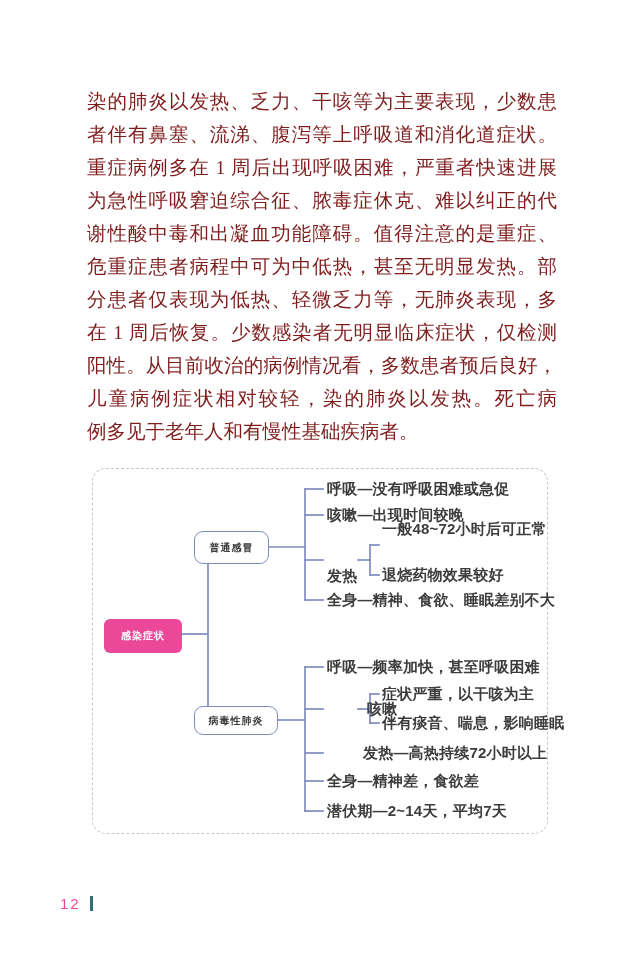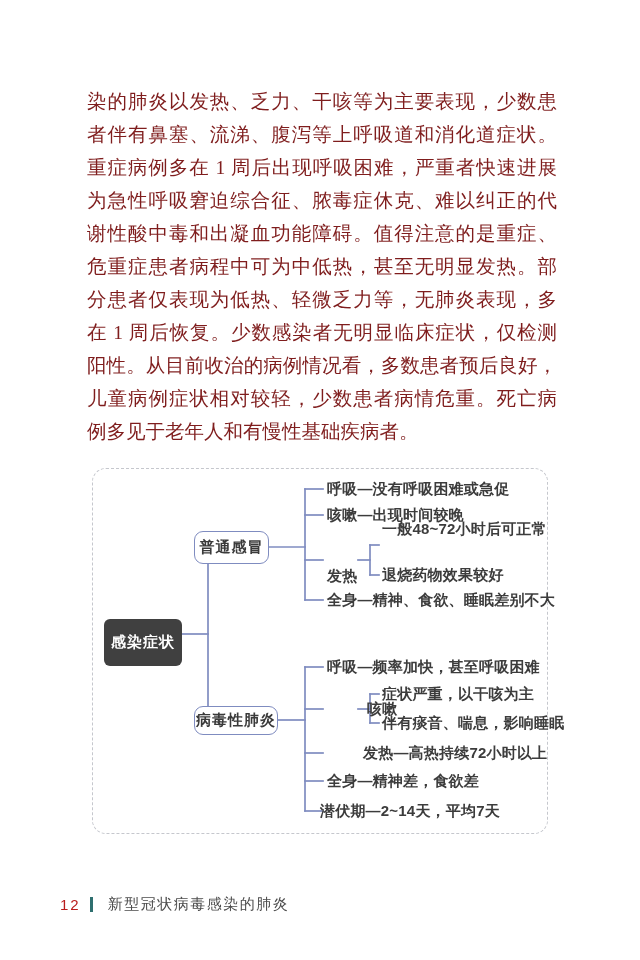--- a/index.html
+++ b/index.html
@@ -46,28 +46,28 @@
   }
   .diagram svg {
     position: absolute;
     left: 0; top: 0;
   }
   .node {
     position: absolute;
     display: flex;
     align-items: center;
     justify-content: center;
-    font-size: 15px;
+    font-size: 10px;
     font-weight: 700;
     letter-spacing: 1px;
     white-space: nowrap;
   }
   .node-root {
-    left: 11px; top: 150px; width: 78px; height: 47px;
-    background: #404040;
+    left: 11px; top: 150px; width: 78px; height: 34px;
+    background: #ec4899;
     color: #ffffff;
     border-radius: 6px;
   }
   .node-outline {
     background: #ffffff;
     border: 1.5px solid #7f8cc0;
     border-radius: 9px;
     color: #3a3a3a;
   }
   .node-cold   { left: 101px; top: 62px;  width: 75px; height: 33px; }
@@ -85,21 +85,21 @@
   
   .footer {
     position: absolute;
     left: 60px;
     top: 895px;
     display: flex;
     align-items: center;
   }
   .footer .pagenum {
     font-size: 15px;
-    color: #b91c1c;
+    color: #ec4899;
     letter-spacing: 2px;
   }
   .footer .divider {
     width: 3px;
     height: 15px;
     background: #2e6f6f;
     margin: 0 15px 0 9px;
   }
   .footer .booktitle {
     font-size: 15px;
@@ -115,21 +115,21 @@
   <div class="paragraph">
     <div class="para-line">染的肺炎以发热、乏力、干咳等为主要表现，少数患</div>
     <div class="para-line">者伴有鼻塞、流涕、腹泻等上呼吸道和消化道症状。</div>
     <div class="para-line">重症病例多在 1 周后出现呼吸困难，严重者快速进展</div>
     <div class="para-line">为急性呼吸窘迫综合征、脓毒症休克、难以纠正的代</div>
     <div class="para-line">谢性酸中毒和出凝血功能障碍。值得注意的是重症、</div>
     <div class="para-line">危重症患者病程中可为中低热，甚至无明显发热。部</div>
     <div class="para-line">分患者仅表现为低热、轻微乏力等，无肺炎表现，多</div>
     <div class="para-line">在 1 周后恢复。少数感染者无明显临床症状，仅检测</div>
     <div class="para-line">阳性。从目前收治的病例情况看，多数患者预后良好，</div>
-    <div class="para-line">儿童病例症状相对较轻，少数患者病情危重。死亡病</div>
+    <div class="para-line">儿童病例症状相对较轻，染的肺炎以发热。死亡病</div>
     <div class="para-line last">例多见于老年人和有慢性基础疾病者。</div>
   </div>
 
   <div class="diagram">
 
     <svg width="456" height="366" viewBox="0 0 456 366">
       <g stroke="#7f8cc0" stroke-width="1.7" fill="none" stroke-linecap="square">
 
         <path d="M89 165 H115"></path>
         <path d="M115 95 V237"></path>
@@ -171,22 +171,21 @@
     <div class="leaf" style="left:289px; top:60px;">一般48~72小时后可正常</div>
     <div class="leaf" style="left:289px; top:106px;">退烧药物效果较好</div>
     <div class="leaf" style="left:234px; top:131px;">全身—精神、食欲、睡眠差别不大</div>
 
     <div class="leaf" style="left:234px; top:198px;">呼吸—频率加快，甚至呼吸困难</div>
     <div class="leaf" style="left:234px; top:240px;padding-left:40px;">咳嗽</div>
     <div class="leaf" style="left:289px; top:254px;">伴有痰音、喘息，影响睡眠</div>
     <div class="leaf" style="left:289px; top:225px;">症状严重，以干咳为主</div>
     <div class="leaf" style="left:234px; top:284px;margin-left:36px;">发热—高热持续72小时以上</div>
     <div class="leaf" style="left:234px; top:312px;">全身—精神差，食欲差</div>
-    <div class="leaf" style="left:227px; top:342px;">潜伏期—2~14天，平均7天</div>
+    <div class="leaf" style="left:234px; top:342px;">潜伏期—2~14天，平均7天</div>
   </div>
 
   <div class="footer">
     <span class="pagenum">12</span>
     <span class="divider"></span>
-    <span class="booktitle">新型冠状病毒感染的肺炎</span>
   </div>
 
 </div>
 
 </body></html>

